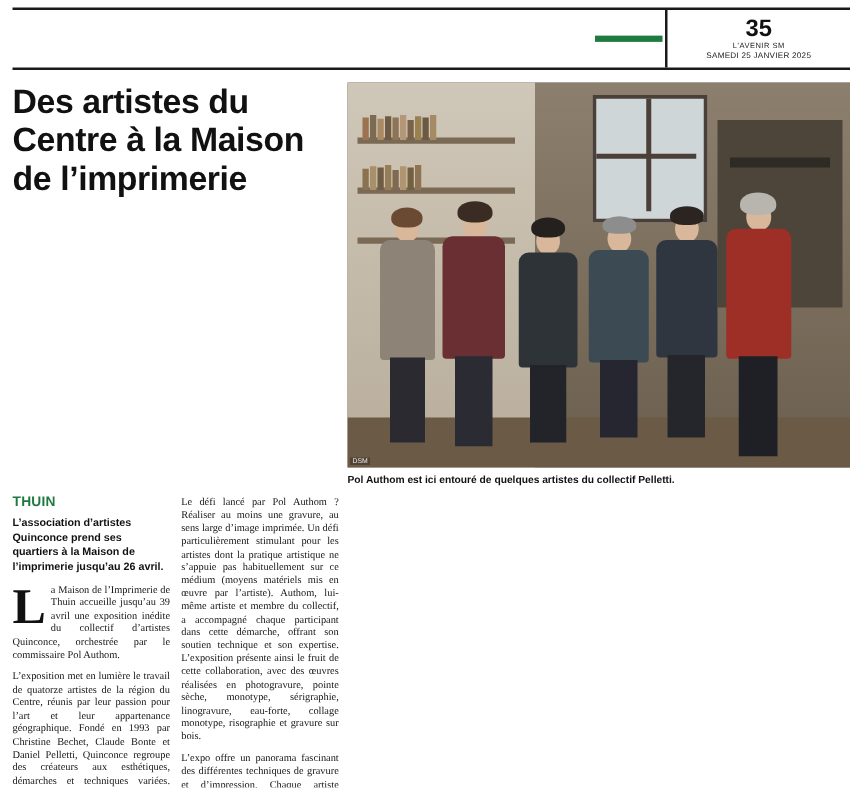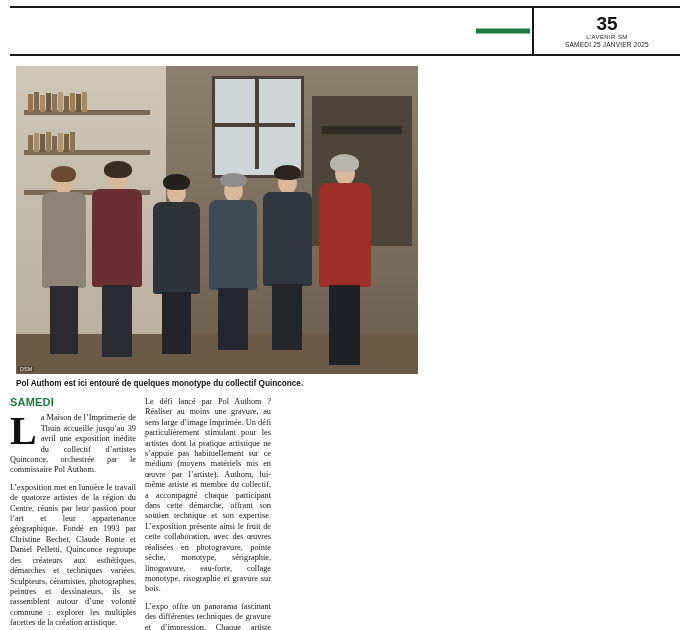--- a/index.html
+++ b/index.html
@@ -222,20 +222,23 @@
     <div class="masthead-right">
       <div class="page-number">35</div>
       <div class="paper-name">L'AVENIR SM</div>
       <div class="issue-date">SAMEDI 25 JANVIER 2025</div>
     </div>
   </div>
 
   <div class="content">
 
     <div class="top-row">
+      <div class="top-left">
+        <div class="headline">Des artistes du Centre à la Maison de l’imprimerie</div>
+      </div>
 
       <div class="photo-wrap">
         <div class="photo">
           <div class="ph-wallL"></div>
           <div class="ph-wallR"></div>
 
           <div class="ph-shelf" style="top:44px;"></div>
           <div class="ph-shelf" style="top:84px;"></div>
           <div class="ph-shelf" style="top:124px;"></div>
 
@@ -308,28 +311,29 @@
 
           <div class="person" style="left:300px; bottom:10px; width:58px; height:210px;">
             <div class="p-head" style="left:19px; top:8px; width:20px; height:23px;"></div>
             <div class="p-hair" style="left:14px; top:0px; width:29px; height:18px; background:#b8b4ae;"></div>
             <div class="p-body" style="left:3px; top:29px; width:52px; height:104px; background:#9e2f26;"></div>
             <div class="p-legs" style="left:13px; top:131px; width:31px; height:80px; background:#1f1f26;"></div>
           </div>
 
           <div class="photo-credit">DSM</div>
         </div>
-        <div class="photo-caption">Pol Authom est ici entouré de quelques monotype du collectif Quinconce.</div>
+        <div class="photo-caption">Pol Authom est ici entouré de quelques artistes du collectif Pelletti.</div>
       </div>
     </div>
 
     <div class="cols">
 
       <div class="col">
-        <div class="kicker">SAMEDI</div>
+        <div class="kicker">THUIN</div>
+        <div class="standfirst">L’association d’artistes Quinconce prend ses quartiers à la Maison de l’imprimerie jusqu’au 26 avril.</div>
         <div class="dropcap-para">
           <span class="dropcap">L</span>
           <span>a Maison de l’Imprimerie de Thuin accueille jusqu’au 39 avril une exposition inédite du collectif d’artistes Quinconce, orchestrée par le commissaire Pol Authom.</span>
         </div>
         <div class="gap"></div>
         <p>L’exposition met en lumière le travail de quatorze artistes de la région du Centre, réunis par leur passion pour l’art et leur appartenance géographique. Fondé en 1993 par Christine Bechet, Claude Bonte et Daniel Pelletti, Quinconce regroupe des créateurs aux esthétiques, démarches et techniques variées. Sculpteurs, céramistes, photographes, peintres et dessinateurs, ils se rassemblent autour d’une volonté commune : explorer les multiples facettes de la création artistique.</p>
       </div>
 
       <div class="col">
         <p>Le défi lancé par Pol Authom ? Réaliser au moins une gravure, au sens large d’image imprimée. Un défi particulièrement stimulant pour les artistes dont la pratique artistique ne s’appuie pas habituellement sur ce médium (moyens matériels mis en œuvre par l’artiste). Authom, lui-même artiste et membre du collectif, a accompagné chaque participant dans cette démarche, offrant son soutien technique et son expertise. L’exposition présente ainsi le fruit de cette collaboration, avec des œuvres réalisées en photogravure, pointe sèche, monotype, sérigraphie, linogravure, eau-forte, collage monotype, risographie et gravure sur bois.</p>

